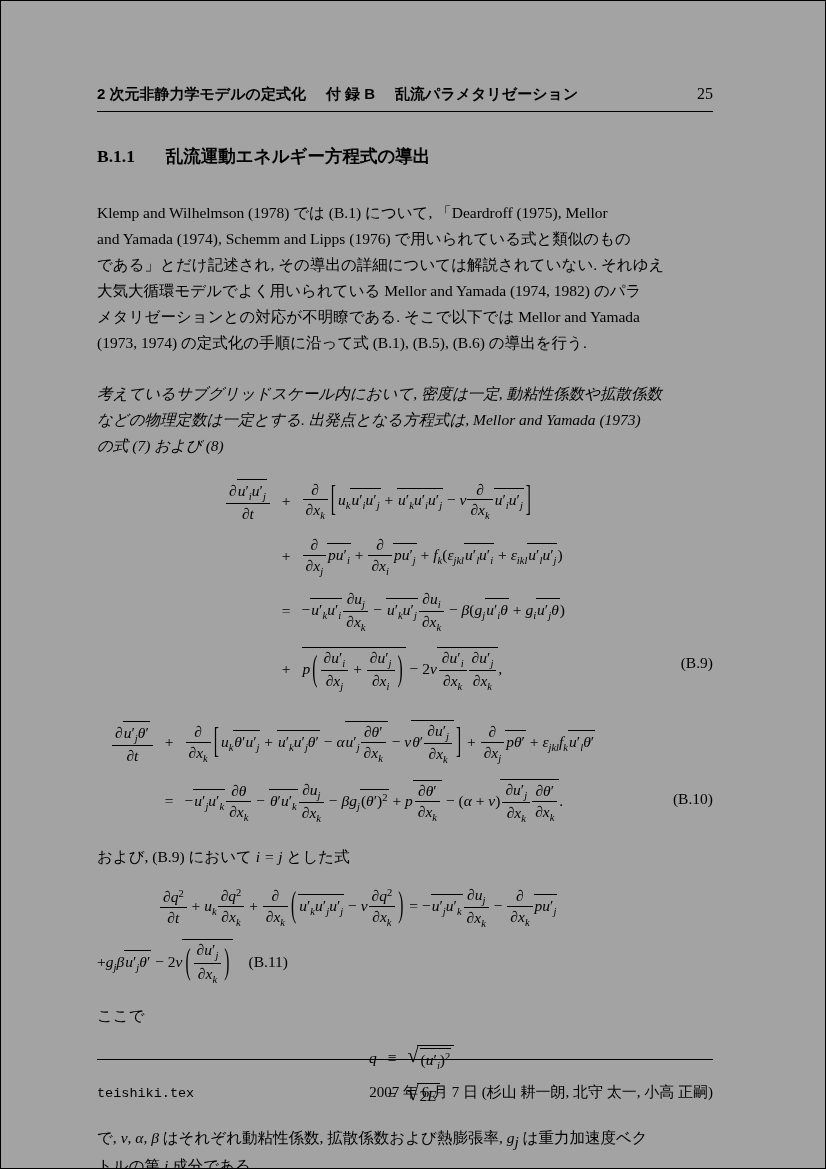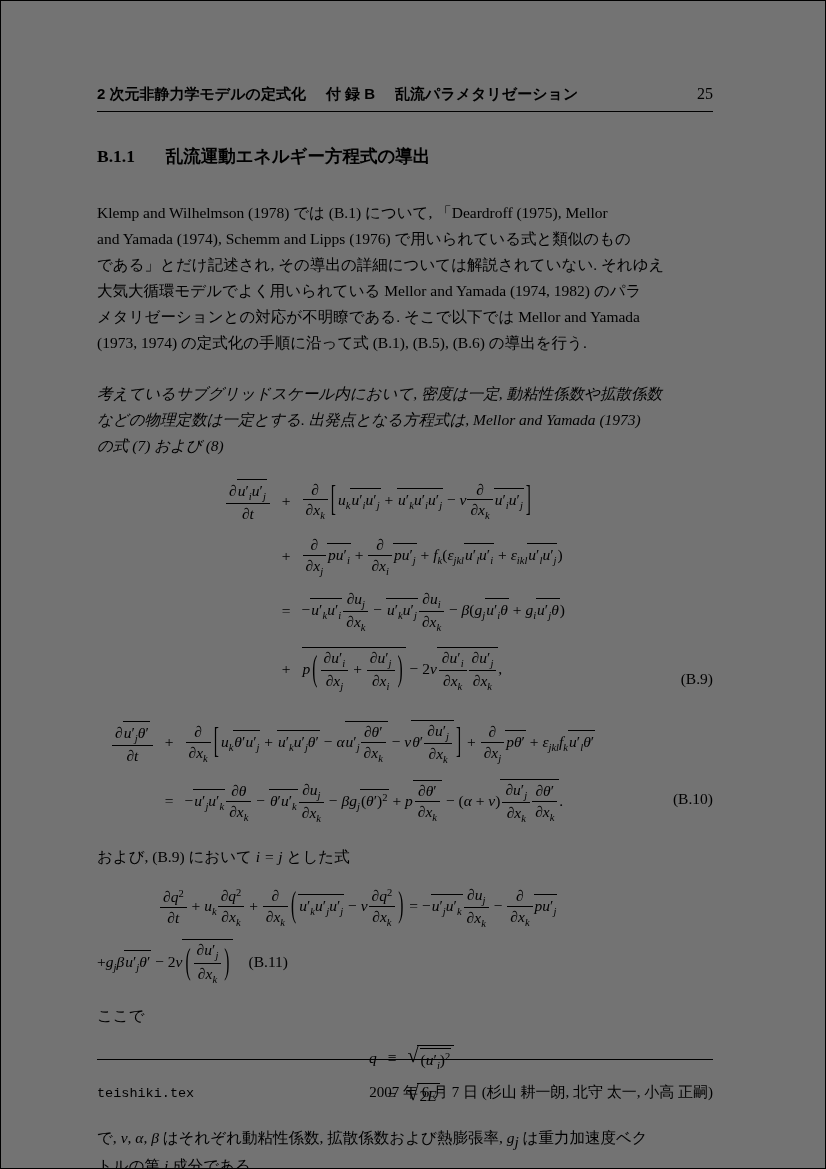--- a/index.html
+++ b/index.html
@@ -1,16 +1,16 @@
 <!DOCTYPE html>
 <html><head>
 <meta charset="utf-8">
 <style>
   html,body{margin:0;padding:0;background:#fff;}
-  .page{position:relative;width:826px;height:1169px;background:#737373;border:1px solid #000;
+  .page{position:relative;width:826px;height:1169px;background:#a3a3a3;border:1px solid #000;
         box-sizing:border-box;color:#000;overflow:hidden;
         font-family:"Liberation Serif","DejaVu Serif",serif;}
   .content{position:absolute;left:96px;top:84px;width:616px;}
 
   
   .hdr{display:flex;align-items:baseline;border-bottom:1.5px solid #000;padding-bottom:7px;
        font-family:"Liberation Sans","DejaVu Sans",sans-serif;font-weight:bold;font-size:15px;}
   .hdr .hmid{margin-left:20px;}
   .hdr .hright{margin-left:20px;}
   .hdr .pnum{margin-left:auto;font-family:"Liberation Serif","DejaVu Serif",serif;
@@ -42,21 +42,21 @@
 
   
   .eqgrid{display:grid;grid-template-columns:max-content max-content 1fr;
           row-gap:13px;align-items:center;position:relative;}
   #eq-b9{margin:20px 0 0 128px;}
   #eq-b10{margin:28px 0 0 14px;}
   .eqlhs{justify-self:end;}
   .eqop{justify-self:center;padding:0 11px;}
   .eqrhs{justify-self:start;}
   .eqtag{position:absolute;right:0;font-size:15.5px;}
-  #eq-b9 .eqtag{bottom:4px;}
+  #eq-b9 .eqtag{bottom:20px;}
   #eq-b10 .eqtag{bottom:16px;}
   #eq-b11{margin-top:16px;position:relative;}
   #eq-b11 .l1{margin-left:62px;}
   #eq-b11 .l2{display:flex;align-items:center;gap:16px;margin-top:10px;}
   #qdef{display:grid;grid-template-columns:max-content max-content max-content;
         row-gap:12px;align-items:center;margin:16px 0 0 272px;}
 
   
   .footer{position:absolute;left:96px;top:1058px;width:616px;border-top:1px solid #000;
           padding-top:23px;display:flex;justify-content:space-between;align-items:baseline;}

